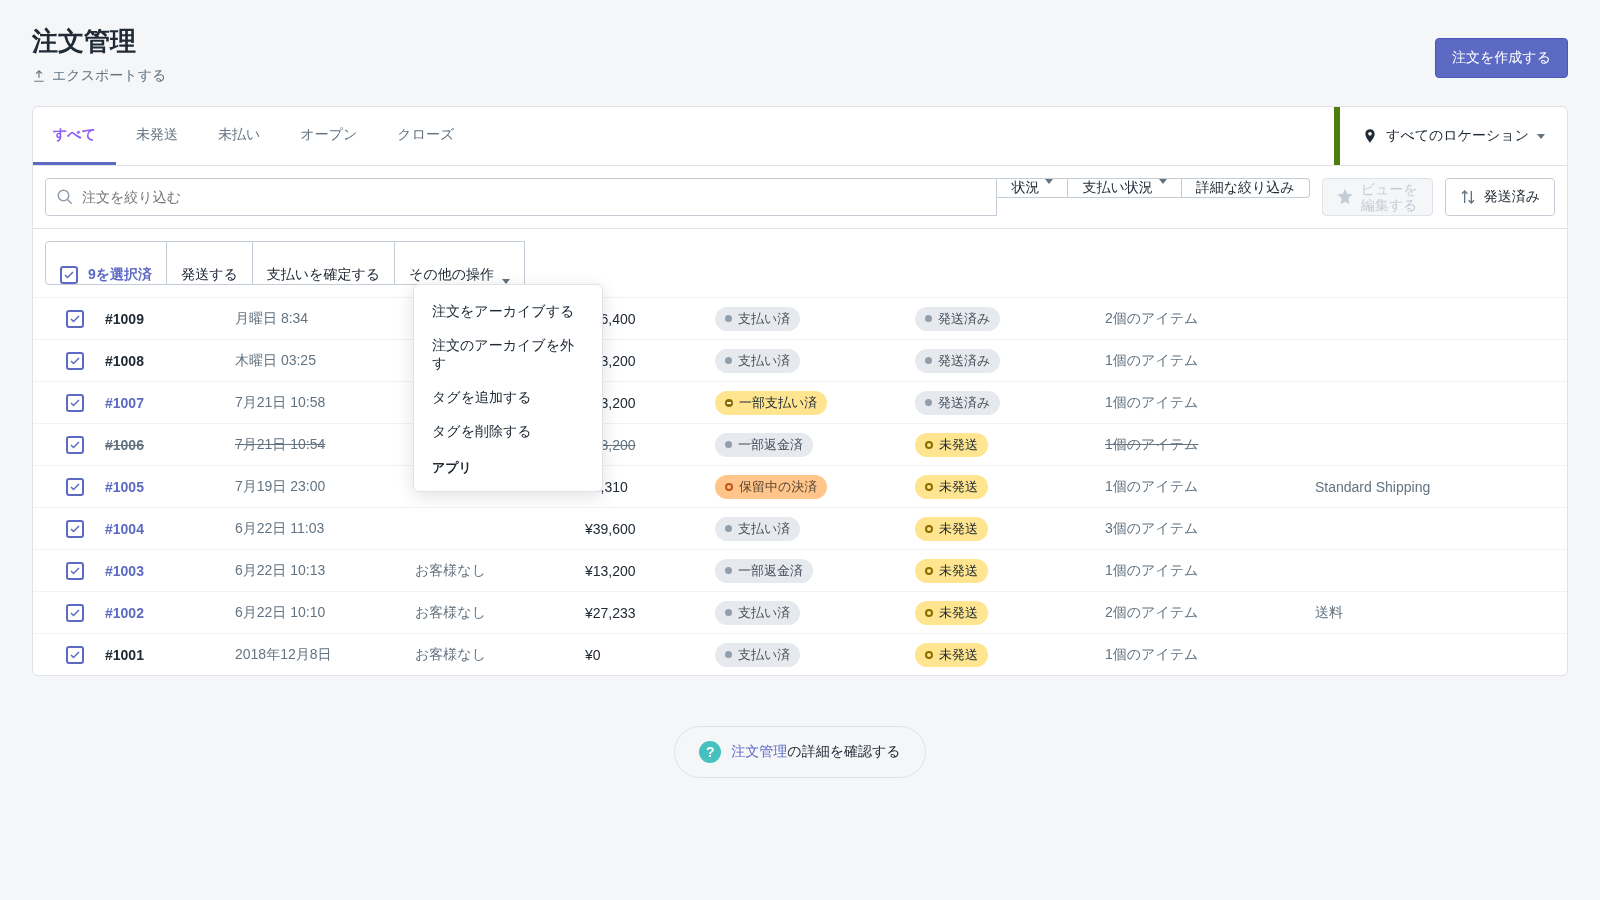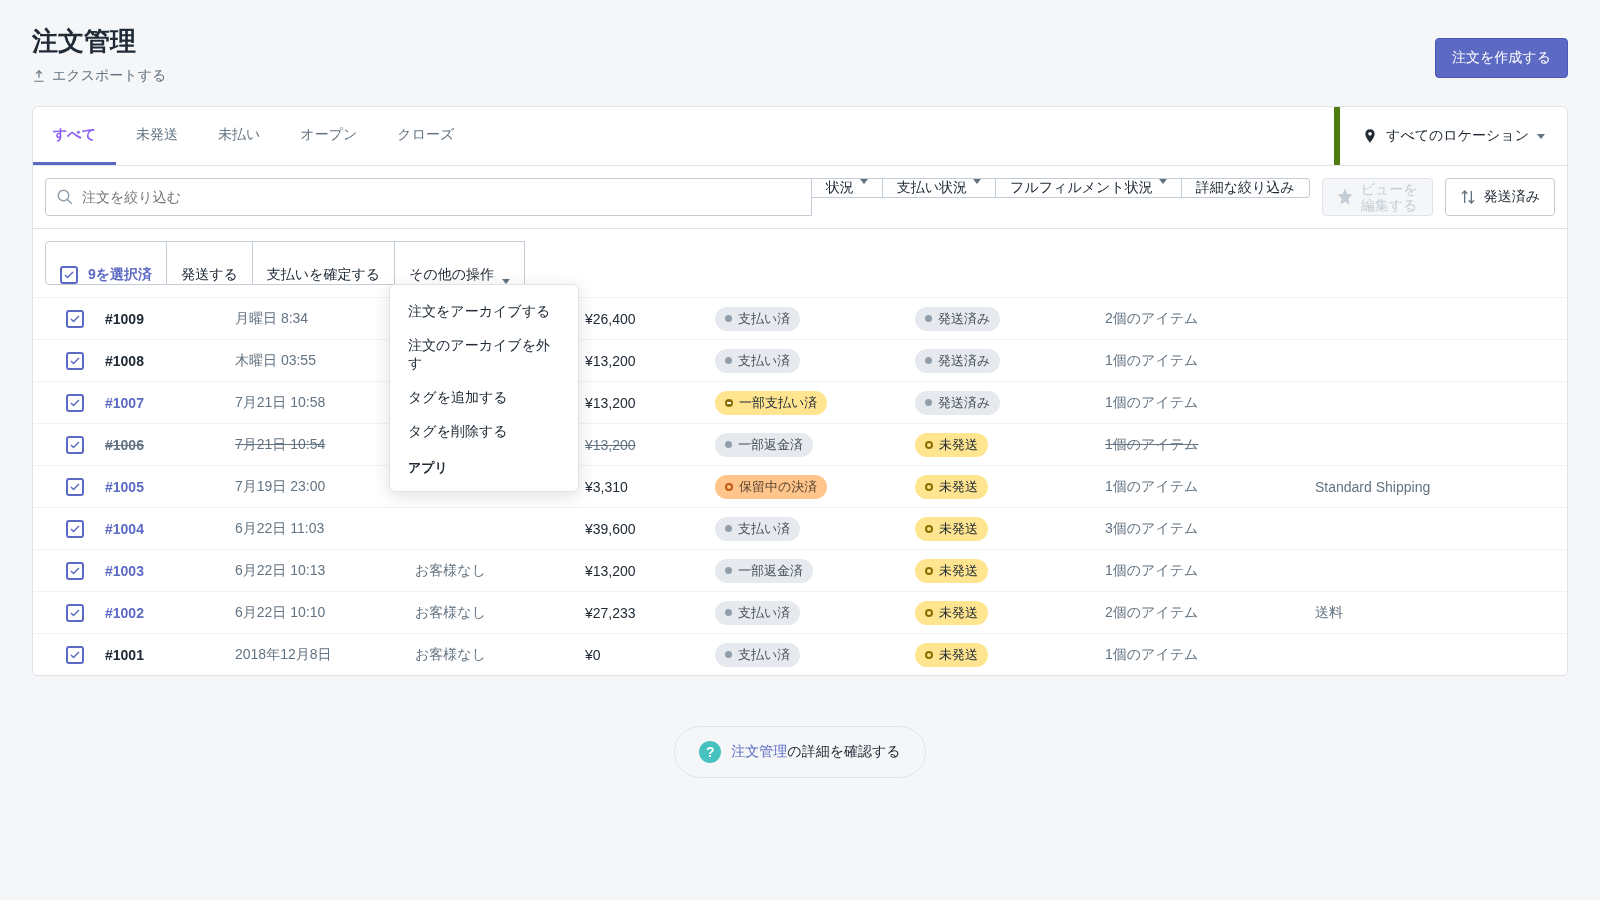--- a/index.html
+++ b/index.html
@@ -30,21 +30,21 @@
 .side-btn.disabled svg { stroke:#c4cdd5; fill:#c4cdd5; }
 .side-btn svg { width:16px; height:16px; stroke:#637381; fill:none; stroke-width:2; }
 .side-btn .two-line { display:flex; flex-direction:column; line-height:1.15; }
 .bulk-row { display:flex; padding:12px; gap:0; position:relative; }
 .bulk-seg { border:1px solid #c4cdd5; height:44px; display:flex; align-items:flex-end; padding:0 14px; font-size:14px; background:#fff; cursor:pointer; }
 .bulk-seg:first-child { border-radius:4px 0 0 4px; }
 .bulk-seg + .bulk-seg { border-left:none; }
 .bulk-seg:last-child { border-radius:0 4px 4px 0; }
 .bulk-seg .cb { margin-right:10px; }
 .sel-count { color:#5c6ac4; font-weight:600; }
-.dropdown { position:absolute; top:55px; left:356px; width:190px; background:#fff; border:1px solid #dfe3e8; border-radius:6px; box-shadow:0 4px 18px rgba(0,0,0,0.12); padding:10px 0; z-index:50; }
+.dropdown { position:absolute; top:55px; left:380px; width:190px; background:#fff; border:1px solid #dfe3e8; border-radius:6px; box-shadow:0 4px 18px rgba(0,0,0,0.12); padding:10px 0; z-index:50; }
 .dd-item { padding:8px 18px; font-size:14px; color:#212b36; cursor:pointer; display:flex; align-items:center; gap:10px; }
 .dd-sec { padding:10px 18px 4px; font-size:13px; font-weight:700; color:#212b36; }
 .dd-csv { font-size:9px; border:1px solid #637381; border-radius:2px; padding:0 2px; color:#637381; text-decoration:underline; }
 .table { width:100%; }
 .trow { display:grid; grid-template-columns:60px 130px 180px 170px 130px 200px 190px 210px 1fr; align-items:center; height:42px; border-top:1px solid #f0f2f5; font-size:14px; padding:0 0 0 12px; position:relative; }
 .trow .cb-wrap { display:flex; justify-content:center; }
 .cb { width:18px; height:18px; border:2px solid #5c6ac4; border-radius:3px; display:inline-flex; align-items:center; justify-content:center; cursor:pointer; }
 .cb svg { width:12px; height:12px; stroke:#5c6ac4; fill:none; stroke-width:3; }
 .ord-link { color:#5c6ac4; font-weight:600; cursor:pointer; }
 .ord-link.muted { color:#212b36; }
@@ -106,24 +106,20 @@
         <input placeholder="注文を絞り込む" style="">
       </div>
       <div class="filter-btn first-attached">
           <span>状況</span>
           <span class="caret"></span>
         </div>
       <div class="filter-btn">
           <span>支払い状況</span>
           <span class="caret"></span>
         </div>
-      <div class="filter-btn">
-          <span>フルフィルメント状況</span>
-          <span class="caret"></span>
-        </div>
       <div class="filter-btn last-attached">
           <span>詳細な絞り込み</span>
         </div>
       <div class="side-btn disabled">
         <svg viewBox="0 0 24 24" fill="#c4cdd5" stroke="none">
             <path d="M12 2l2.6 6.3L21 9l-5 4.6L17.2 21 12 17.8 6.8 21 8 13.6 3 9l6.4-.7z"></path>
           </svg>
         <span class="two-line">
             <span>ビューを</span>
             <span>編集する</span>
@@ -185,21 +181,21 @@
         </div>
         <div class="trow">
           <div class="cb-wrap">
             <span class="cb">
               <svg viewBox="0 0 24 24">
                 <path d="M4 12l5 5L20 6"></path>
               </svg>
             </span>
           </div>
           <div class="ord-link muted">#1008</div>
-          <div class="muted">木曜日 03:55</div>
+          <div class="muted">木曜日 03:25</div>
           <div class="muted"></div>
           <div class="">¥13,200</div>
           <div><span class="badge b-gray">
               <span class="dot"></span>
               <span>支払い済</span>
             </span></div>
           <div><span class="badge b-gray">
               <span class="dot"></span>
               <span>発送済み</span>
             </span></div>

